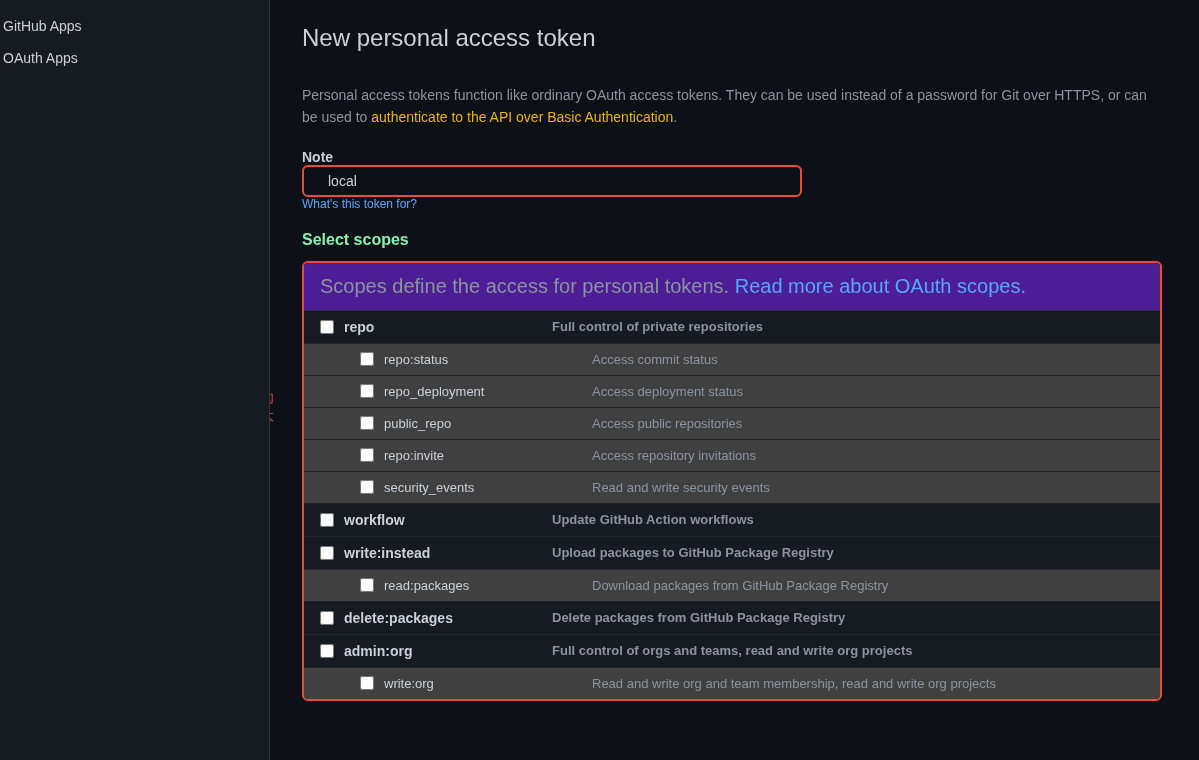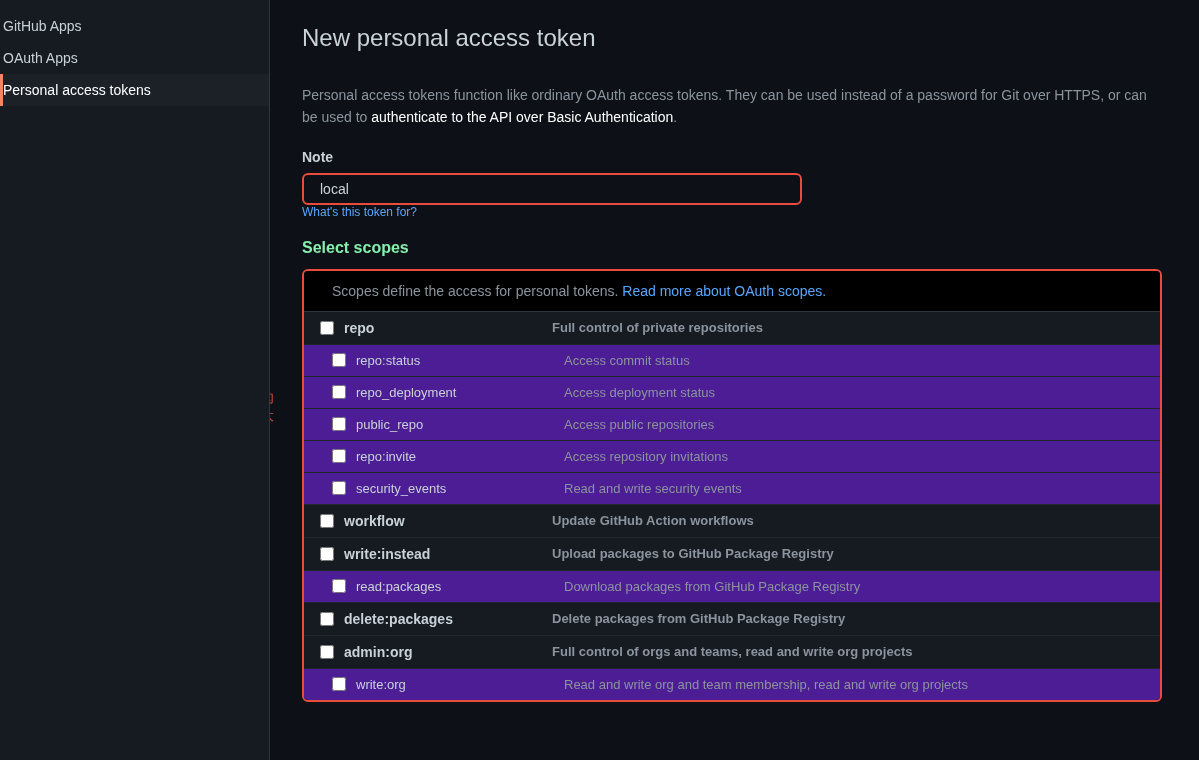--- a/index.html
+++ b/index.html
@@ -46,36 +46,36 @@
       margin-bottom: 32px;
     }
     .description-text {
       color: #8b949e;
       font-size: 14px;
       line-height: 1.6;
       margin-bottom: 20px;
       max-width: 860px;
     }
     .description-text a {
-      color: #ffffff;
+      color: #eab308;
       text-decoration: none;
     }
     .form-group {
       margin-bottom: 20px;
     }
     .form-label {
       display: block;
       font-weight: 600;
       color: #c9d1d9;
-      margin-bottom: 8px;
+      margin-bottom: 0;
       font-size: 14px;
     }
     .note-input {
       width: 500px;
-      padding: 6px 16px;
+      padding: 6px 24px;
       background: #0d1117;
       border: 2px solid #e74c3c;
       border-radius: 6px;
       color: #c9d1d9;
       font-size: 14px;
       outline: none;
     }
     .hint-text {
       color: #58a6ff;
       font-size: 12px;
@@ -87,47 +87,47 @@
       color: #86efac;
       margin-bottom: 12px;
     }
     .scopes-container {
       border: 2px solid #e74c3c;
       border-radius: 6px;
       overflow: hidden;
       max-width: 860px;
     }
     .scopes-description {
-      padding: 12px 28px;
+      padding: 12px 16px;
       color: #8b949e;
-      font-size: 14px;
+      font-size: 20px;
       border-bottom: 1px solid #30363d;
-      background: #000000;
+      background: #4c1d95;
     }
     .scopes-description a {
       color: #58a6ff;
       text-decoration: none;
     }
     .scope-row {
       display: flex;
       align-items: center;
       padding: 8px 16px;
       border-bottom: 1px solid #21262d;
       background: #0d1117;
     }
     .scope-row:last-child {
       border-bottom: none;
     }
     .scope-row.parent {
       background: #161b22;
       font-weight: 600;
     }
     .scope-row.child {
-      padding-left: 28px;
-      background: #4c1d95;
+      padding-left: 56px;
+      background: #404040;
     }
     .scope-checkbox {
       width: 14px;
       height: 14px;
       margin-right: 10px;
       accent-color: #238636;
       cursor: pointer;
       flex-shrink: 0;
     }
     .scope-name {
@@ -147,21 +147,20 @@
     .relative-wrapper {
       position: relative;
     }
   </style>
 </head>
 <body>
 
 <div class="sidebar">
   <div class="sidebar-item">GitHub Apps</div>
   <div class="sidebar-item">OAuth Apps</div>
-  <div class="sidebar-item active">Personal access tokens</div>
 </div>
 
 <div class="main">
   <h1 class="page-title">New personal access token</h1>
 
   <p class="description-text">
     <span>Personal access tokens function like ordinary OAuth access tokens. They can be used instead of a password for Git over HTTPS, or can be used to </span><a>authenticate to the API over Basic Authentication</a><span>.</span>
   </p>
 
   <div class="relative-wrapper">

